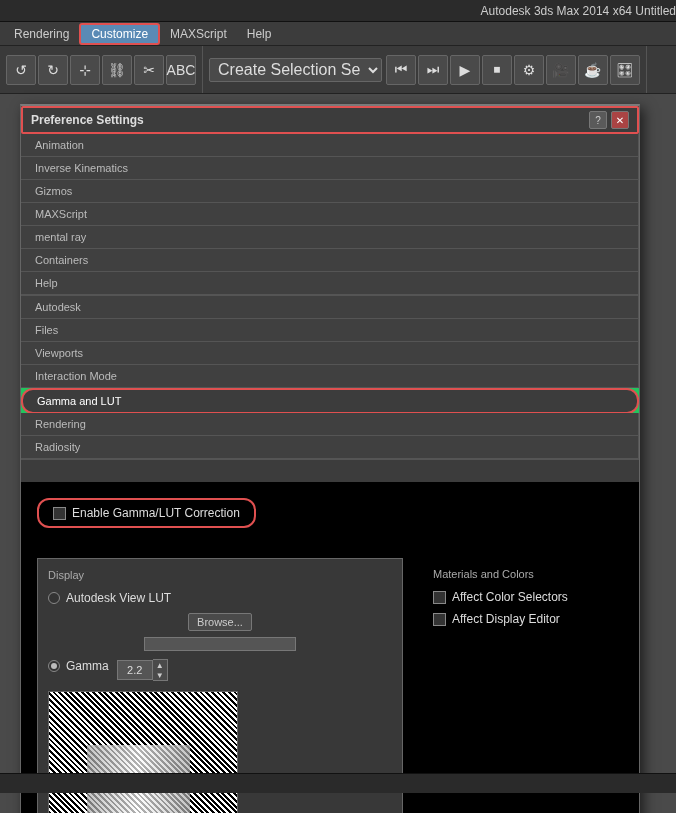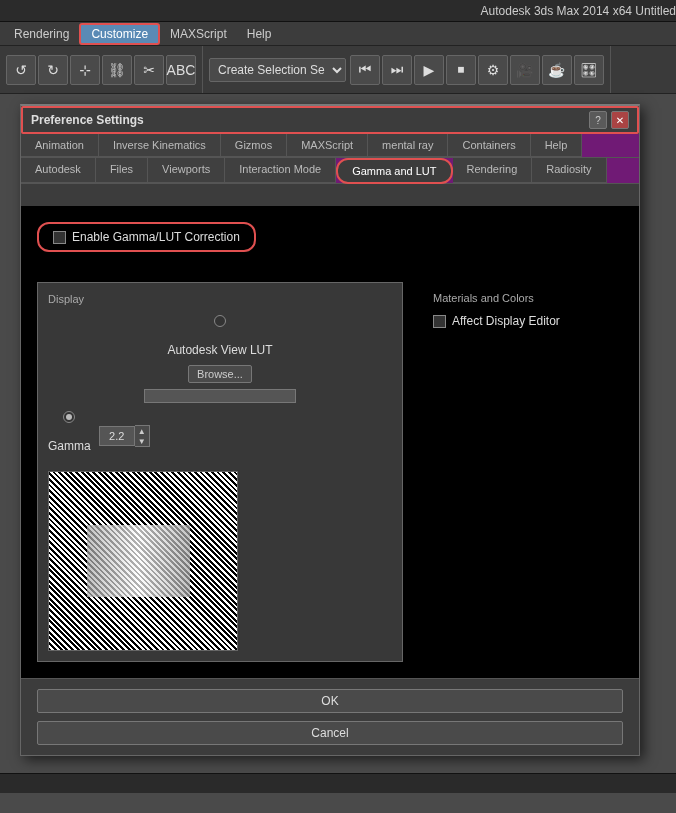--- a/index.html
+++ b/index.html
@@ -79,21 +79,21 @@
       cursor: pointer;
       color: #ddd;
       font-size: 14px;
     }
 
     .toolbar-dropdown {
       height: 24px;
       background: #4a4a4a;
       border: 1px solid #666;
       color: #ddd;
-      font-size: 12px;
+      font-size: 16px;
       padding: 0 4px;
       min-width: 120px;
       border-radius: 2px;
       cursor: pointer;
     }
 
     
     .main-area {
       background: #4a4a4a;
       padding: 10px;
@@ -143,22 +143,23 @@
       justify-content: center;
       cursor: pointer;
       color: #ccc;
       font-size: 10px;
     }
     .dialog-control-btn.close { background: #aa4444; color: #fff; }
 
     
     .tab-row {
       display: flex;
-      background: #701a75;
+      background: #22c55e;
       border-bottom: 1px solid #555;
+      flex-direction: column;
     }
     .tab {
       padding: 5px 14px;
       cursor: pointer;
       color: #bbb;
       font-size: 11px;
       border-right: 1px solid #555;
       background: #404040;
       border-bottom: 1px solid #555;
     }
@@ -225,24 +226,23 @@
     }
     .section-title {
       font-size: 11px;
       color: #aaa;
       margin-bottom: 10px;
     }
 
     .radio-option {
       display: flex;
       align-items: center;
-      gap: 16px;
+      gap: 6px;
       margin-bottom: 8px;
       cursor: pointer;
-      flex-direction: column;
     }
     .radio {
       width: 12px;
       height: 12px;
       border: 1px solid #888;
       border-radius: 50%;
       background: #333;
       display: flex;
       align-items: center;
       justify-content: center;
@@ -509,20 +509,24 @@
           </div>
 
           <div class="gradient-preview">
             <div class="gradient-preview-inner"></div>
           </div>
         </div>
 
         <div class="materials-section">
           <div class="materials-title">Materials and Colors</div>
 
+          <div class="mat-checkbox-row">
+            <div class="checkbox"></div>
+            <span>Affect Color Selectors</span>
+          </div>
 
           <div class="mat-checkbox-row">
             <div class="checkbox"></div>
             <span>Affect Display Editor</span>
           </div>
         </div>
 
       </div>
     </div>
 

